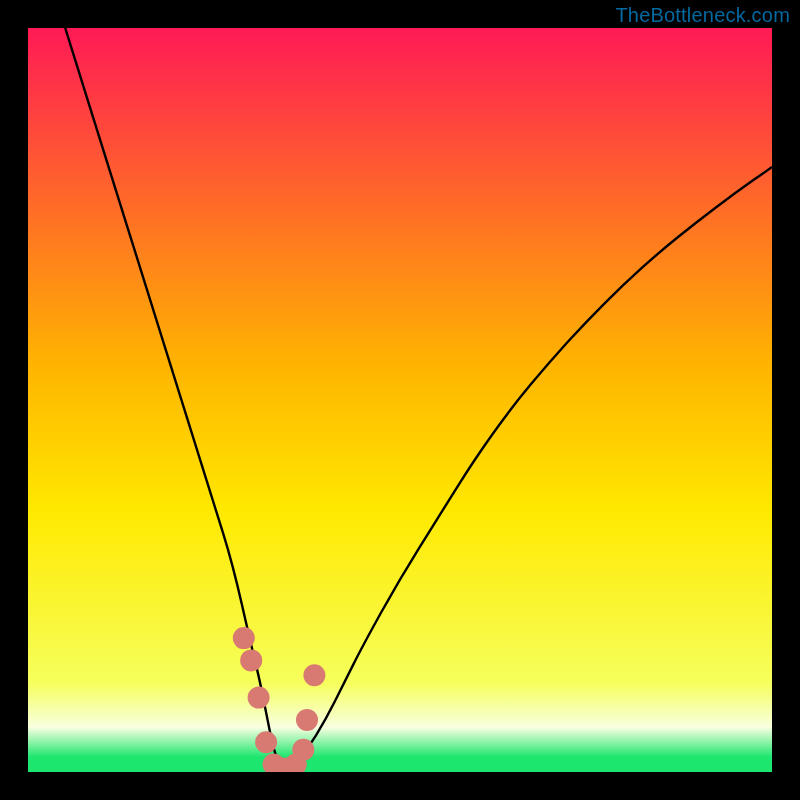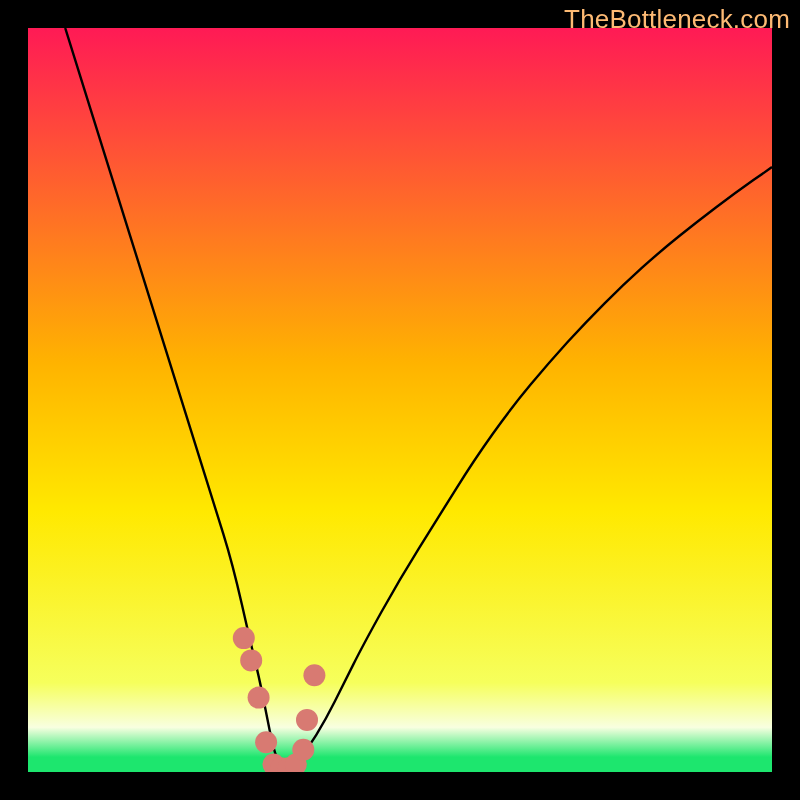--- a/index.html
+++ b/index.html
@@ -16,22 +16,22 @@
     top: 0;
     left: 0;
     width: 800px;
     height: 800px;
     background: #000;
   }
   .watermark {
     position: absolute;
     top: 4px;
     right: 10px;
-    color: #fdba74;
-    font-size: 26px;
+    color: #0369a1;
+    font-size: 20px;
     font-weight: 500;
     letter-spacing: 0.2px;
     z-index: 5;
   }
   .plot {
     position: absolute;
     top: 28px;
     left: 28px;
     width: 744px;
     height: 744px;

